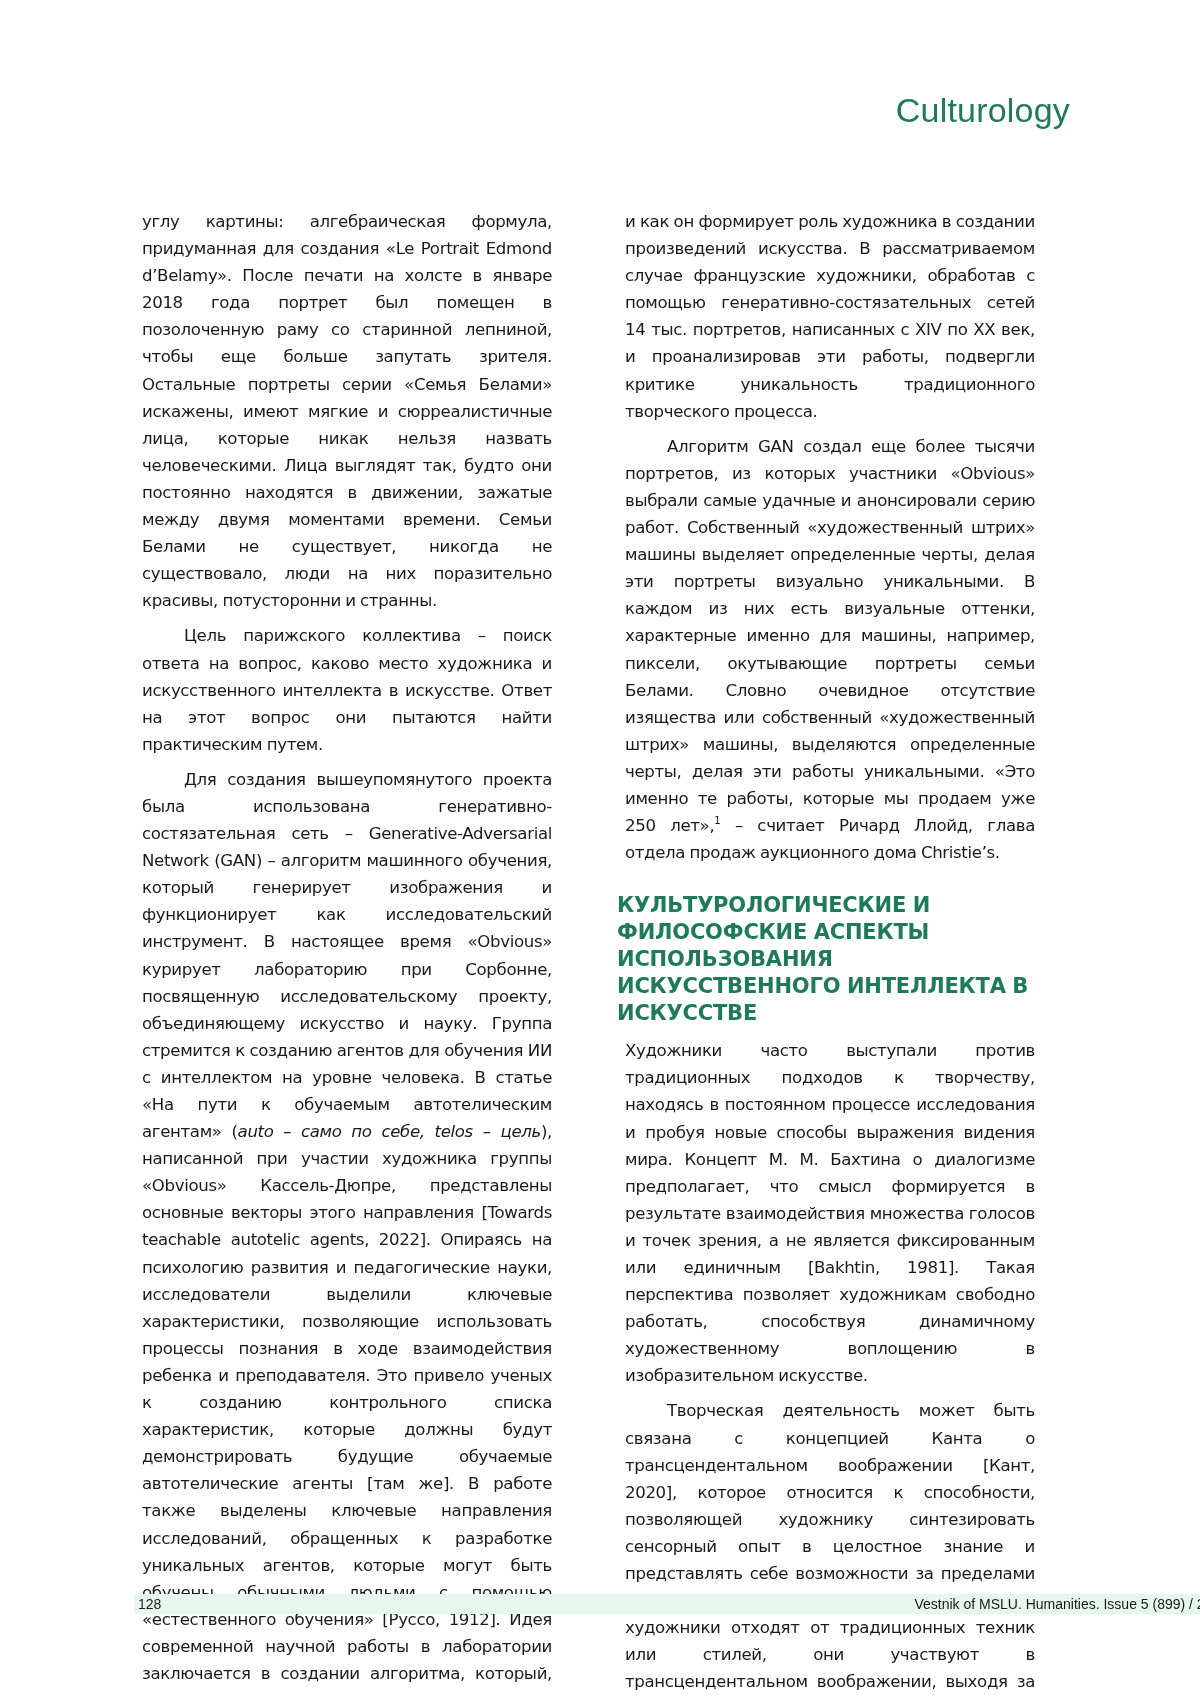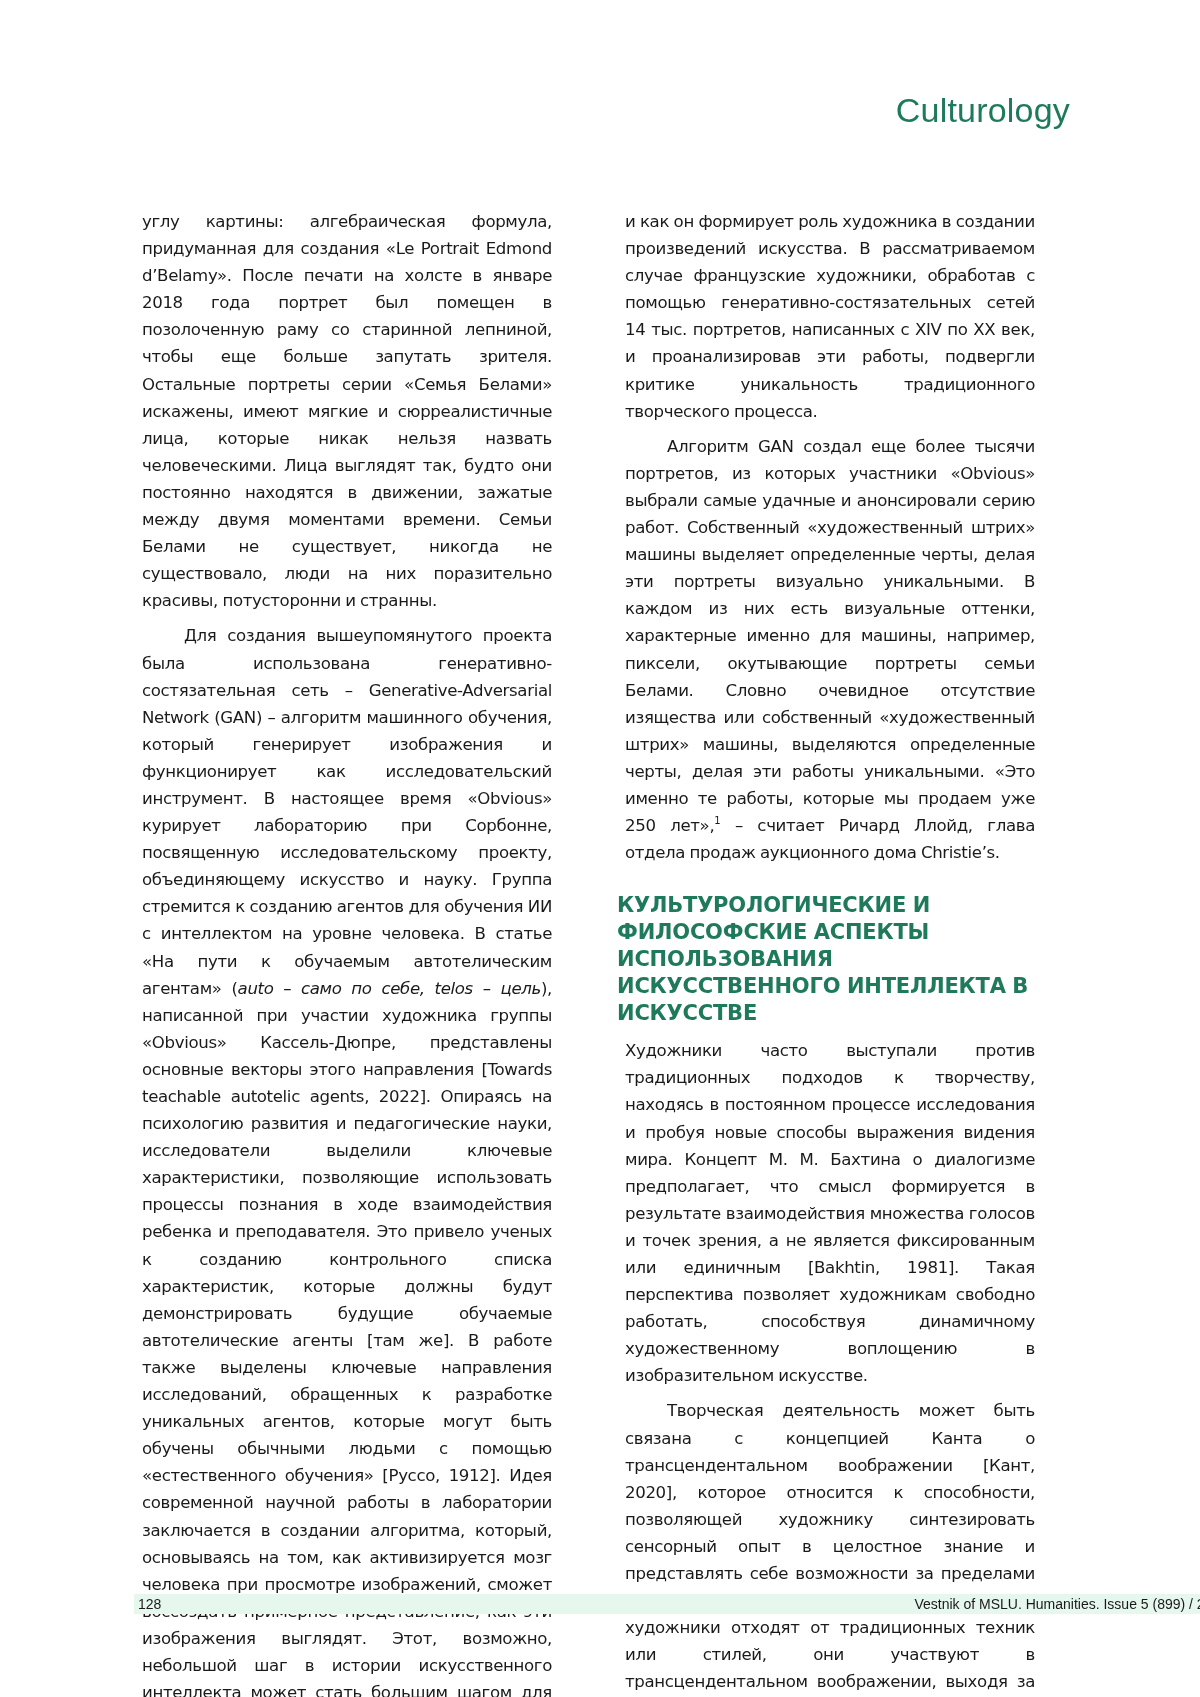--- a/index.html
+++ b/index.html
@@ -24,20 +24,21 @@
   .footer .journal { padding-right: 3px; }
   em { }
 </style>
 </head>
 <body>
 
 <div class="section-label">Culturology</div>
 
 <div class="col col-left">
   <p>углу картины: алгебраическая формула, придуманная для создания «Le Portrait Edmond d’Belamy». После печати на холсте в январе 2018 года портрет был помещен в позолоченную раму со старинной лепниной, чтобы еще больше запутать зрителя. Остальные портреты серии «Семья Белами» искажены, имеют мягкие и сюрреалистичные лица, которые никак нельзя назвать человеческими. Лица выглядят так, будто они постоянно находятся в движении, зажатые между двумя моментами времени. Семьи Белами не существует, никогда не существовало, люди на них поразительно красивы, потусторонни и странны.</p>
+  <p class="indent">Цель парижского коллектива – поиск ответа на вопрос, каково место художника и искусственного интеллекта в искусстве. Ответ на этот вопрос они пытаются найти практическим путем.</p>
   <p class="indent"><span>Для создания вышеупомянутого проекта была использована генеративно-состязательная сеть – Generative-Adversarial Network (GAN) – алгоритм машинного обучения, который генерирует изображения и функционирует как исследовательский инструмент. В настоящее время «Obvious» курирует лабораторию при Сорбонне, посвященную исследовательскому проекту, объединяющему искусство и науку. Группа стремится к созданию агентов для обучения ИИ с интеллектом на уровне человека. В статье «На пути к обучаемым автотелическим агентам» (</span><em>auto – само по себе, telos – цель</em><span>), написанной при участии художника группы «Obvious» Кассель-Дюпре, представлены основные векторы этого направления [Towards teachable autotelic agents, 2022]. Опираясь на психологию развития и педагогические науки, исследователи выделили ключевые характеристики, позволяющие использовать процессы познания в ходе взаимодействия ребенка и преподавателя. Это привело ученых к созданию контрольного списка характеристик, которые должны будут демонстрировать будущие обучаемые автотелические агенты [там же]. В работе также выделены ключевые направления исследований, обращенных к разработке уникальных агентов, которые могут быть обучены обычными людьми с помощью «естественного обучения» [Руссо, 1912]. Идея современной научной работы в лаборатории заключается в создании алгоритма, который, основываясь на том, как активизируется мозг человека при просмотре изображений, сможет воссоздать примерное представление, как эти изображения выглядят. Этот, возможно, небольшой шаг в истории искусственного интеллекта может стать большим шагом для мира искусства.</span></p>
 
 </div>
 
 <div class="col col-right">
   <p>и как он формирует роль художника в создании произведений искусства. В рассматриваемом случае французские художники, обработав с помощью генеративно-состязательных сетей 14 тыс. портретов, написанных с XIV по XX век, и проанализировав эти работы, подвергли критике уникальность традиционного творческого процесса.</p>
   <p class="indent"><span>Алгоритм GAN создал еще более тысячи портретов, из которых участники «Obvious» выбрали самые удачные и анонсировали серию работ. Собственный «художественный штрих» машины выделяет определенные черты, делая эти портреты визуально уникальными. В каждом из них есть визуальные оттенки, характерные именно для машины, например, пиксели, окутывающие портреты семьи Белами. Словно очевидное отсутствие изящества или собственный «художественный штрих» машины, выделяются определенные черты, делая эти работы уникальными. «Это именно те работы, которые мы продаем уже 250 лет»,</span><sup>1</sup><span> – считает Ричард Ллойд, глава отдела продаж аукционного дома Christie’s.</span></p>
   <p class="heading">Культурологические и философские аспекты использования искусственного интеллекта в искусстве</p>
   <p>Художники часто выступали против традиционных подходов к творчеству, находясь в постоянном процессе исследования и пробуя новые способы выражения видения мира. Концепт М. М. Бахтина о диалогизме предполагает, что смысл формируется в результате взаимодействия множества голосов и точек зрения, а не является фиксированным или единичным [Bakhtin, 1981]. Такая перспектива позволяет художникам свободно работать, способствуя динамичному художественному воплощению в изобразительном искусстве.</p>
   <p class="indent">Творческая деятельность может быть связана с концепцией Канта о трансцендентальном воображении [Кант, 2020], которое относится к способности, позволяющей художнику синтезировать сенсорный опыт в целостное знание и представлять себе возможности за пределами непосредственной реальности. Когда художники отходят от традиционных техник или стилей, они участвуют в трансцендентальном воображении, выходя за рамки установленных норм. Например, импрессионисты переосмыслили то, как мы воспринимаем свет и цвет, отошли от реалистичного изображения, чтобы передать суть момента. Этот акт отражает</p>

